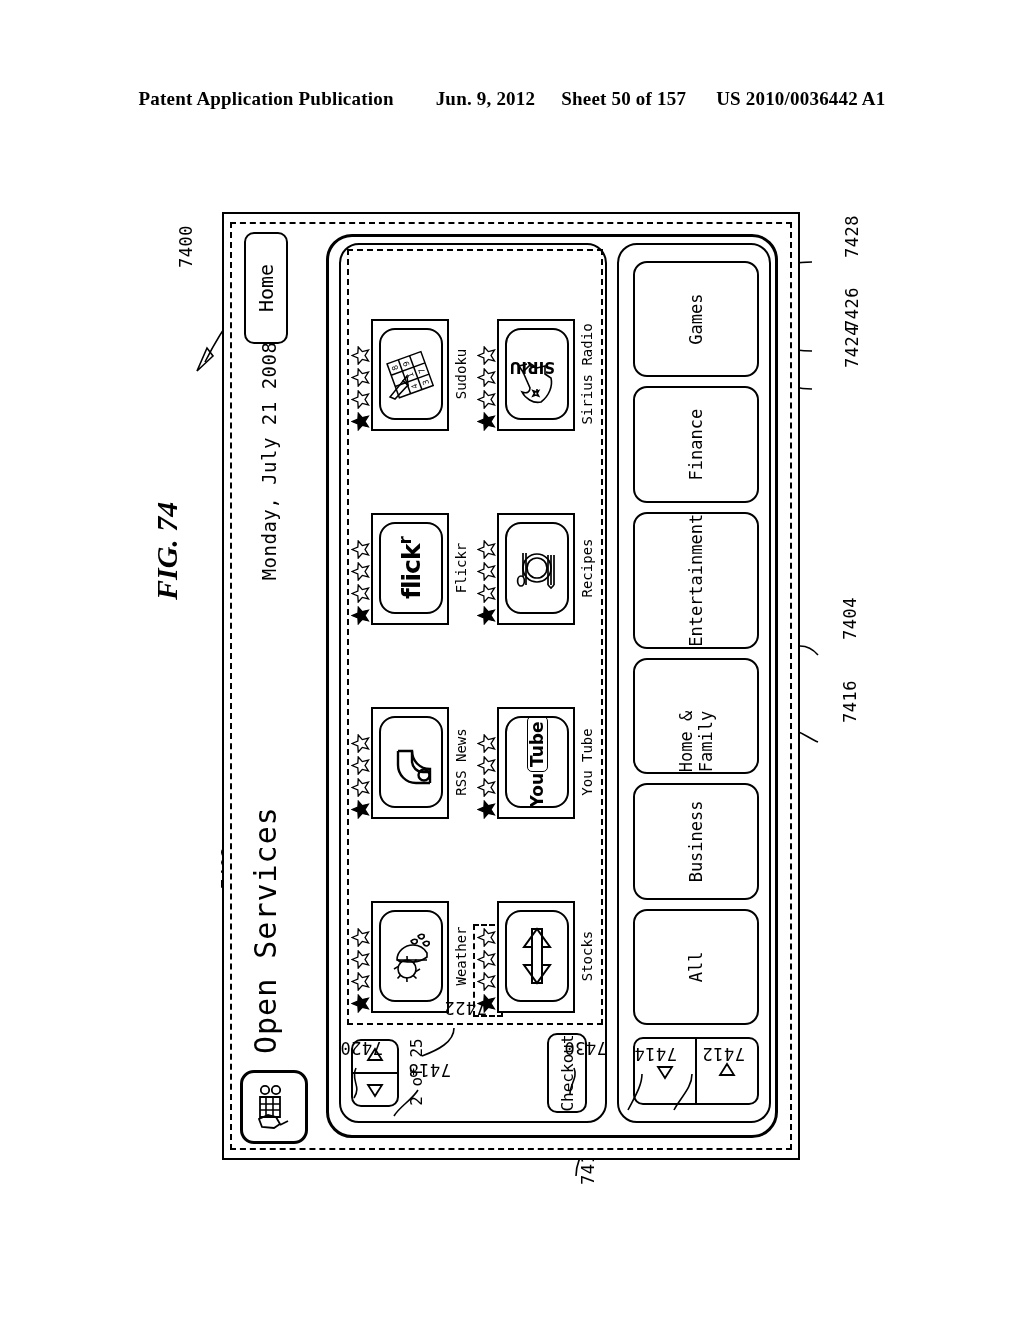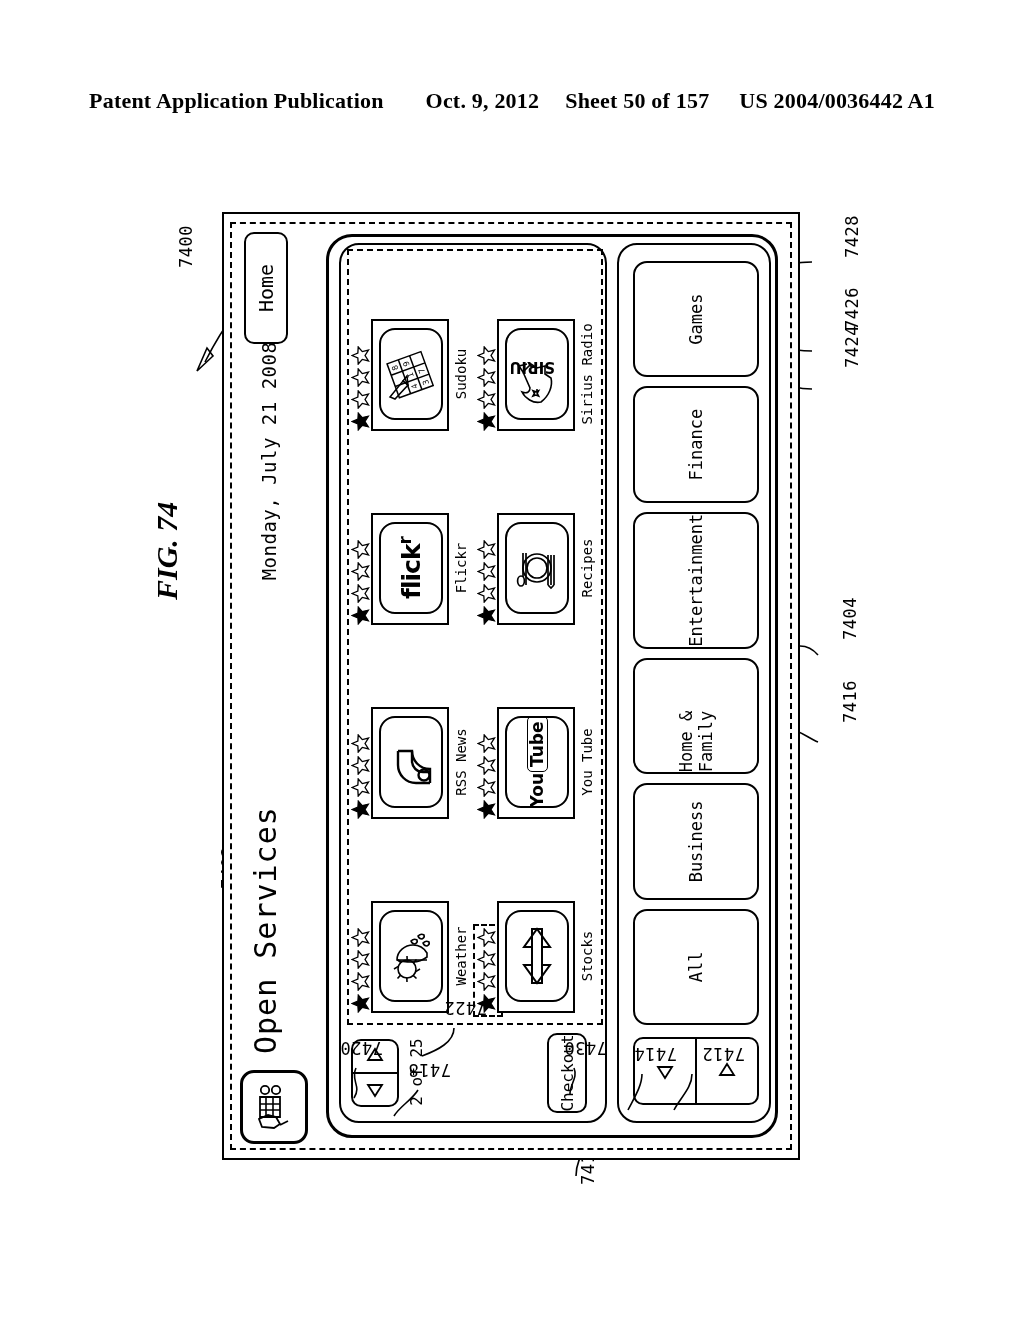--- a/index.html
+++ b/index.html
@@ -5,21 +5,21 @@
   html,body{margin:0;padding:0;background:#fff;}
   body{
     width:1024px;height:1320px;position:relative;overflow:hidden;
     font-family:"Liberation Serif",serif;color:#000;
   }
 
   
   .pat-header{
     position:absolute;top:88px;left:0;width:1024px;
     display:flex;justify-content:center;align-items:baseline;
-    font-family:"Liberation Serif",serif;font-weight:bold;font-size:22px;
+    font-family:"Liberation Serif",serif;font-weight:bold;font-size:19px;
     letter-spacing:.2px;white-space:nowrap;
   }
   .pat-header span{display:inline-block;}
   .ph-gap1{width:42px;} .ph-gap2{width:26px;} .ph-gap3{width:30px;}
 
   
   
   #fig-stage{
     position:absolute;
     left:512px; top:685px;          
@@ -168,25 +168,25 @@
   svg.overlay{position:absolute;left:0;top:0;width:1024px;height:1320px;
     pointer-events:none;overflow:visible;}
   svg.overlay path,svg.overlay line{fill:none;stroke:#000;stroke-width:1.6;}
 </style>
 </head>
 <body>
 
 <div class="pat-header">
   <span>Patent Application Publication</span>
   <span class="ph-gap1"></span>
-  <span>Oct. 9, 2012</span>
+  <span>Jun. 9, 2012</span>
   <span class="ph-gap2"></span>
   <span>Sheet 50 of 157</span>
   <span class="ph-gap3"></span>
-  <span>US 2004/0036442 A1</span>
+  <span>US 2010/0036442 A1</span>
 </div>
 
 <div class="fig-label">FIG. 74</div>
 
 <svg class="overlay">
 
   <path d="M205,362 C 215,342 225,326 236,312"></path>
   <path d="M197,371 L 213,356 L 207,348 Z" fill="#000" stroke="none"></path>
 
   <path d="M233,921 C 246,921 248,913 257,913"></path>

